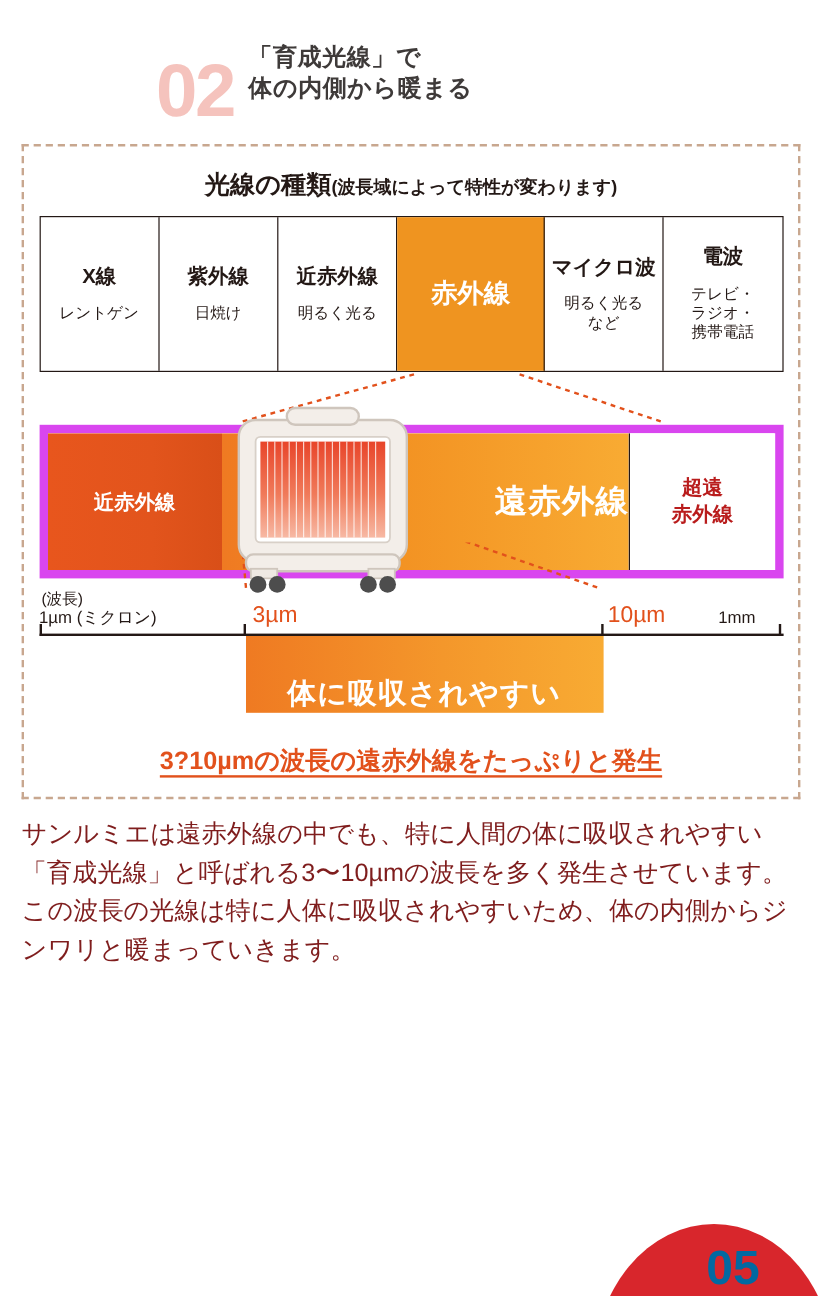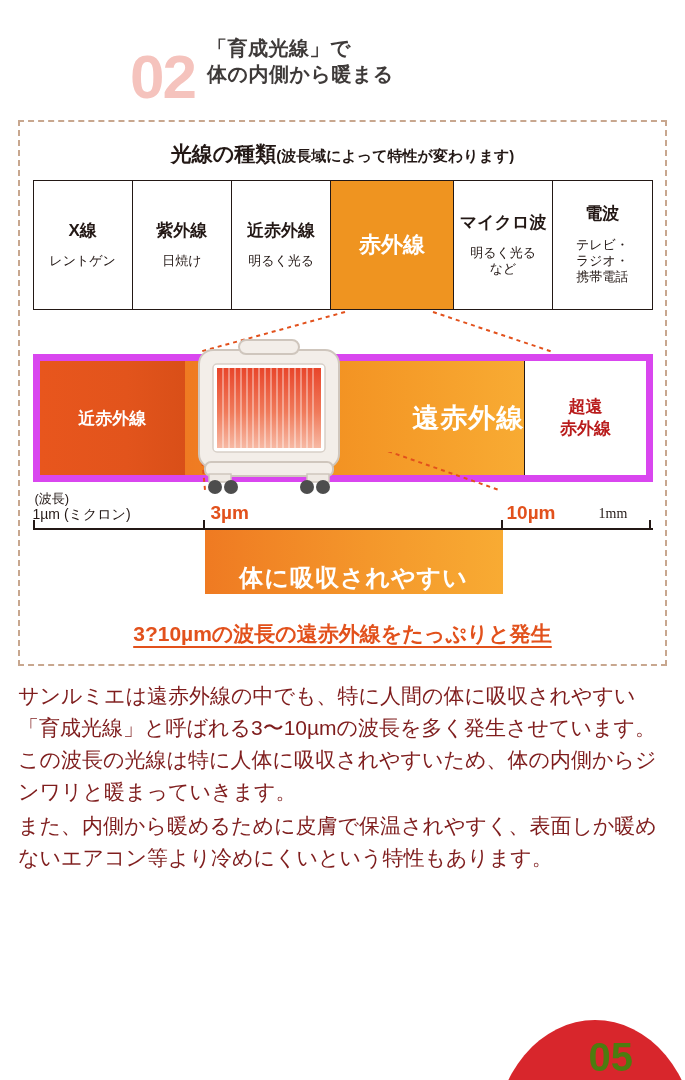--- a/index.html
+++ b/index.html
@@ -185,21 +185,21 @@
     background: #231815;
   }
   .axis-text {
     position: absolute;
     top: 16px;
     font-size: 14px;
     white-space: nowrap;
   }
   .axis-text.big {
     font-size: 19px;
-    font-weight: bold;
+    font-weight: normal;
     color: #e2511c;
     top: 12px;
   }
 
   
   .absorb {
     position: absolute;
     left: 172px;
     top: 40px;
     width: 298px;
@@ -246,21 +246,21 @@
     width: 200px;
     height: 130px;
     background: #d8262c;
     border-radius: 100px 100px 0 0 / 120px 120px 0 0;
     z-index: 2;
   }
   .red-circle-text {
     position: absolute;
     right: 52px;
     bottom: 0px;
-    color: #4d7c0f;
+    color: #0369a1;
     font-size: 40px;
     font-weight: bold;
     z-index: 3;
     text-align: center;
   }
 </style>
 </head>
 <body>
 
 <div class="page">
@@ -380,36 +380,35 @@
       <div class="axis-label-paren">(波長)</div>
       <div class="axis-line"></div>
       <div class="tick" style="left:0px;"></div>
       <div class="tick" style="left:170px;"></div>
       <div class="tick" style="left:468px;"></div>
       <div class="tick" style="left:616px;"></div>
 
       <div class="axis-text" style="left:0px;">1µm (ミクロン)</div>
       <div class="axis-text big" style="left:178px;">3µm</div>
       <div class="axis-text big" style="left:474px;">10µm</div>
-      <div class="axis-text" style="left:566px;font-family:Liberation Serif, serif;">1mm</div>
+      <div class="axis-text" style="left:566px;">1mm</div>
 
       <svg width="620" height="40" style="position:absolute;left:0;top:-38px;">
         <line x1="168" y1="-6" x2="172" y2="38" stroke="#e2511c" stroke-width="2" stroke-dasharray="4,4"></line>
         <line x1="340" y1="-6" x2="466" y2="38" stroke="#e2511c" stroke-width="2" stroke-dasharray="4,4"></line>
       </svg>
 
       <div class="absorb">
         <span>体に吸収されやすい</span>
       </div>
     </div>
 
     <div class="footline">3?10µmの波長の遠赤外線をたっぷりと発生</div>
   </div>
 
   <div class="body-copy">
     <p>サンルミエは遠赤外線の中でも、特に人間の体に吸収されやすい「育成光線」と呼ばれる3〜10µmの波長を多く発生させています。この波長の光線は特に人体に吸収されやすいため、体の内側からジンワリと暖まっていきます。</p>
-    <p>また、内側から暖めるために皮膚で保温されやすく、表面しか暖めないエアコン等より冷めにくいという特性もあります。</p>
   </div>
 
   <div class="red-circle"></div>
   <div class="red-circle-text">05</div>
 
 </div>
 
 </body></html>

